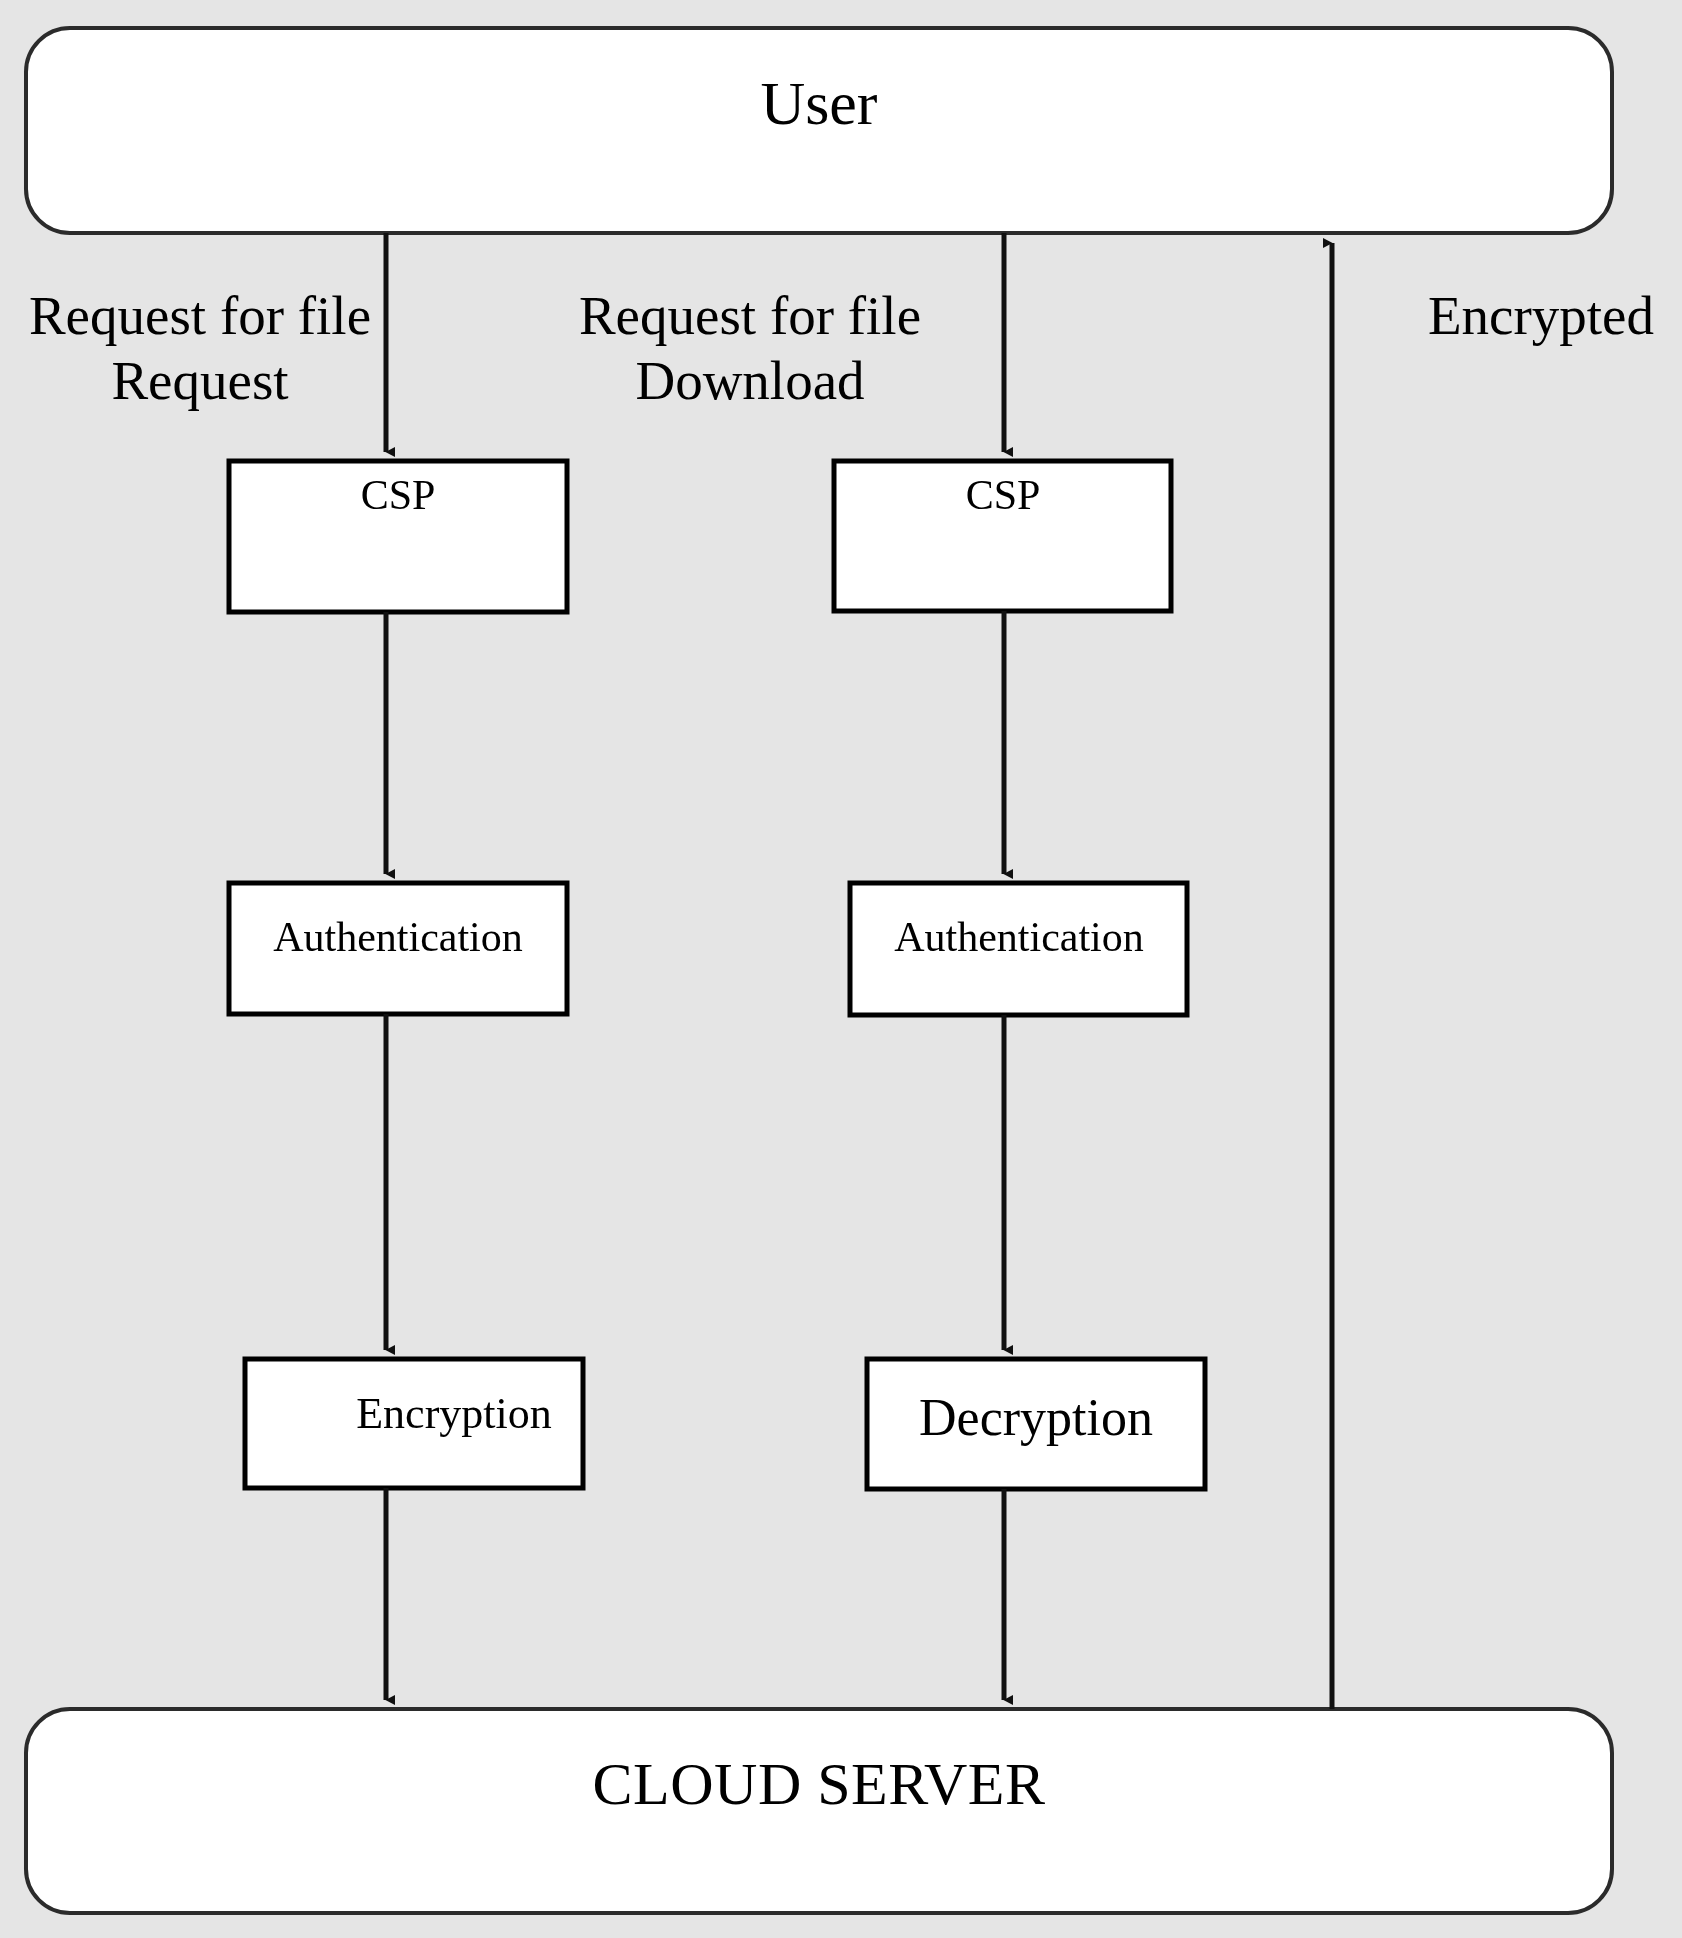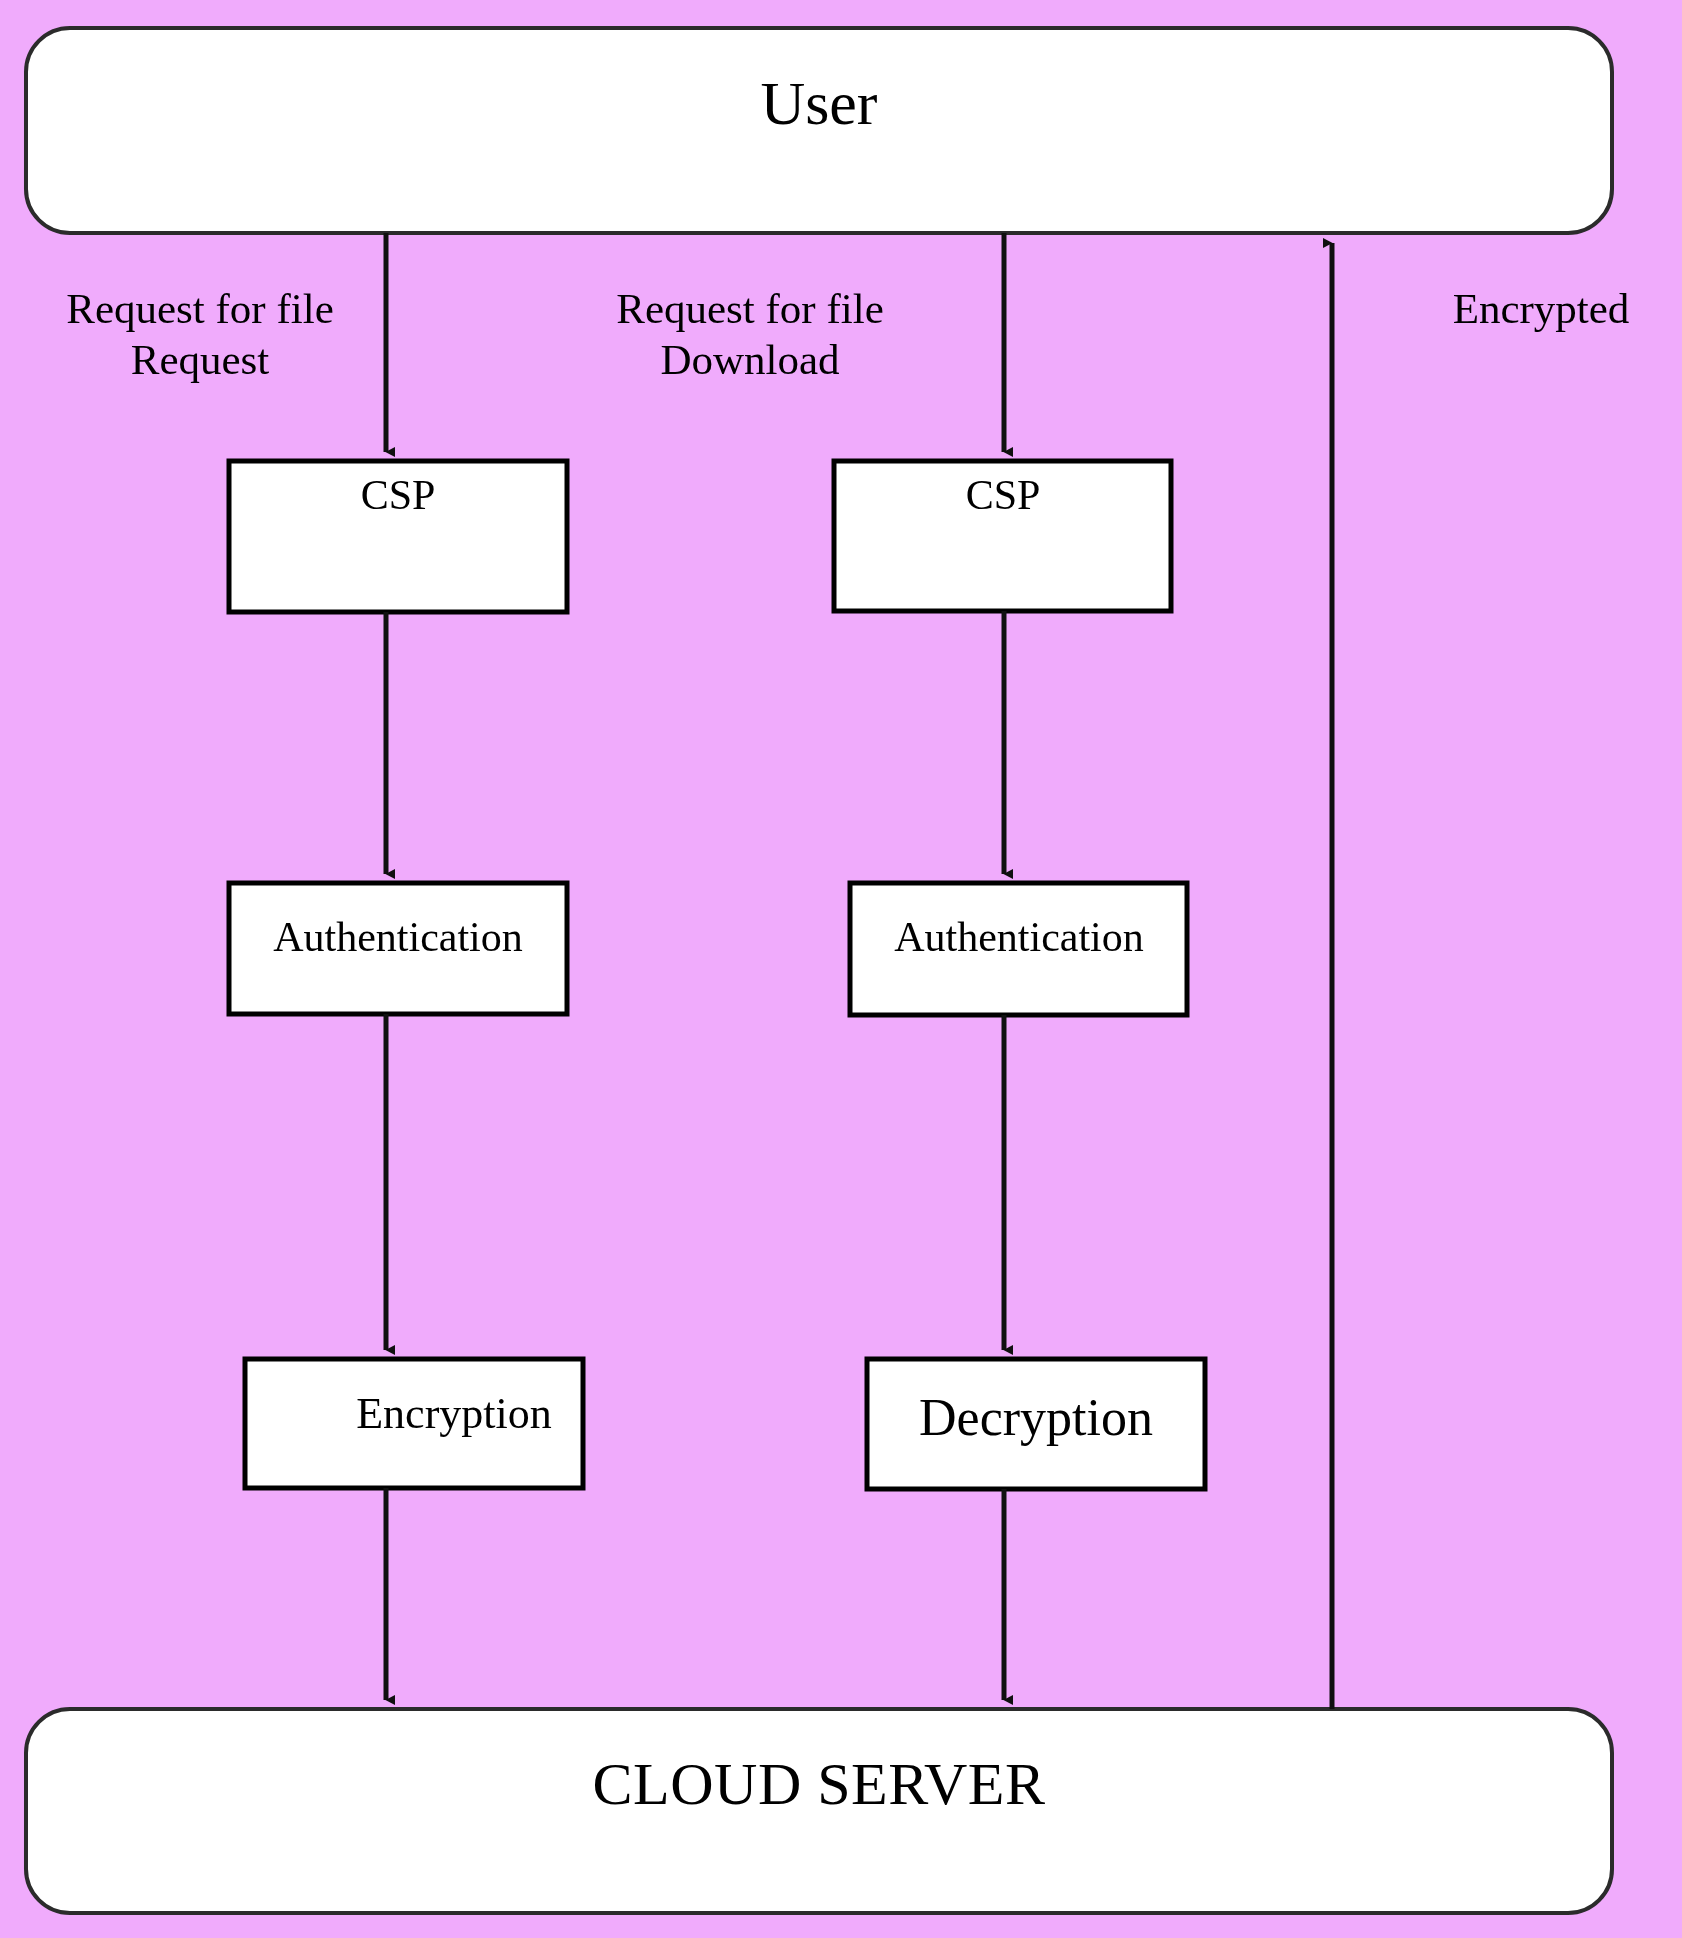--- a/index.html
+++ b/index.html
@@ -4,21 +4,21 @@
 <style>
   html, body {
     margin: 0;
     padding: 0;
     background: #ffffff;
   }
   #canvas {
     position: relative;
     width: 1682px;
     height: 1938px;
-    background: #f0abfc;
+    background: #e5e5e5;
     font-family: "Liberation Serif", "DejaVu Serif", serif;
     color: #000000;
     overflow: hidden;
   }
   #diagram-svg {
     position: absolute;
     left: 0;
     top: 0;
     width: 1682px;
     height: 1938px;
@@ -29,21 +29,21 @@
     color: #000000;
     white-space: nowrap;
     line-height: 1.0;
     pointer-events: none;
   }
   .edge-label {
     position: absolute;
     text-align: center;
     color: #000000;
     line-height: 1.18;
-    font-size: 43px;
+    font-size: 55px;
   }
   
   #label-user {
     left: 25px;
     top: 72px;
     width: 1588px;
     font-size: 62px;
   }
   #label-cloud-server {
     left: 25px;

